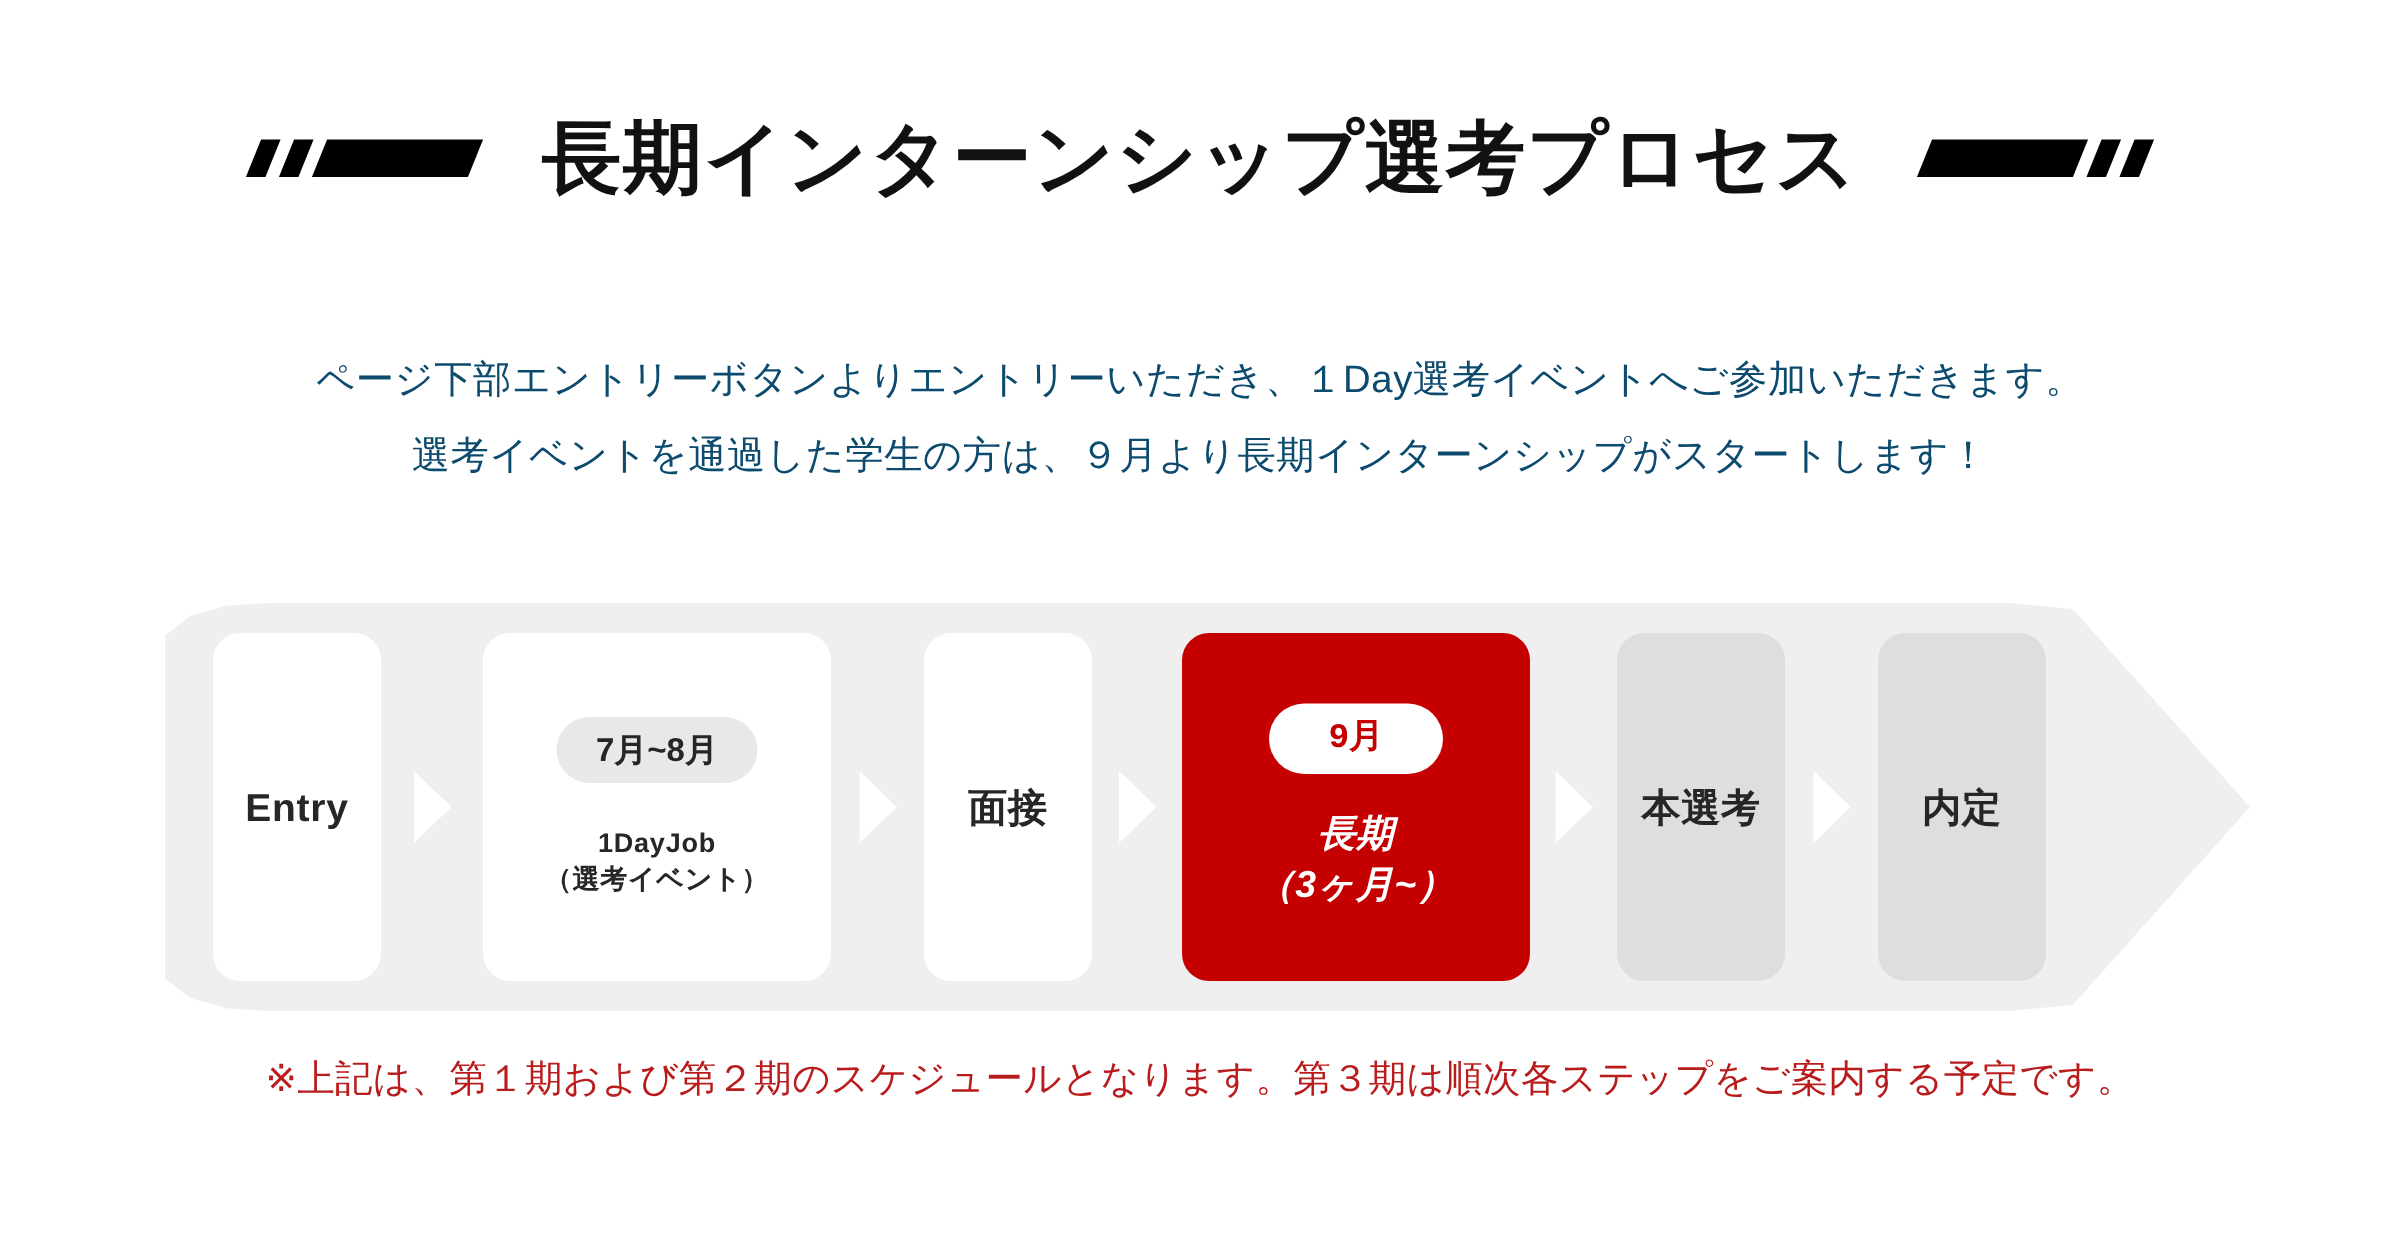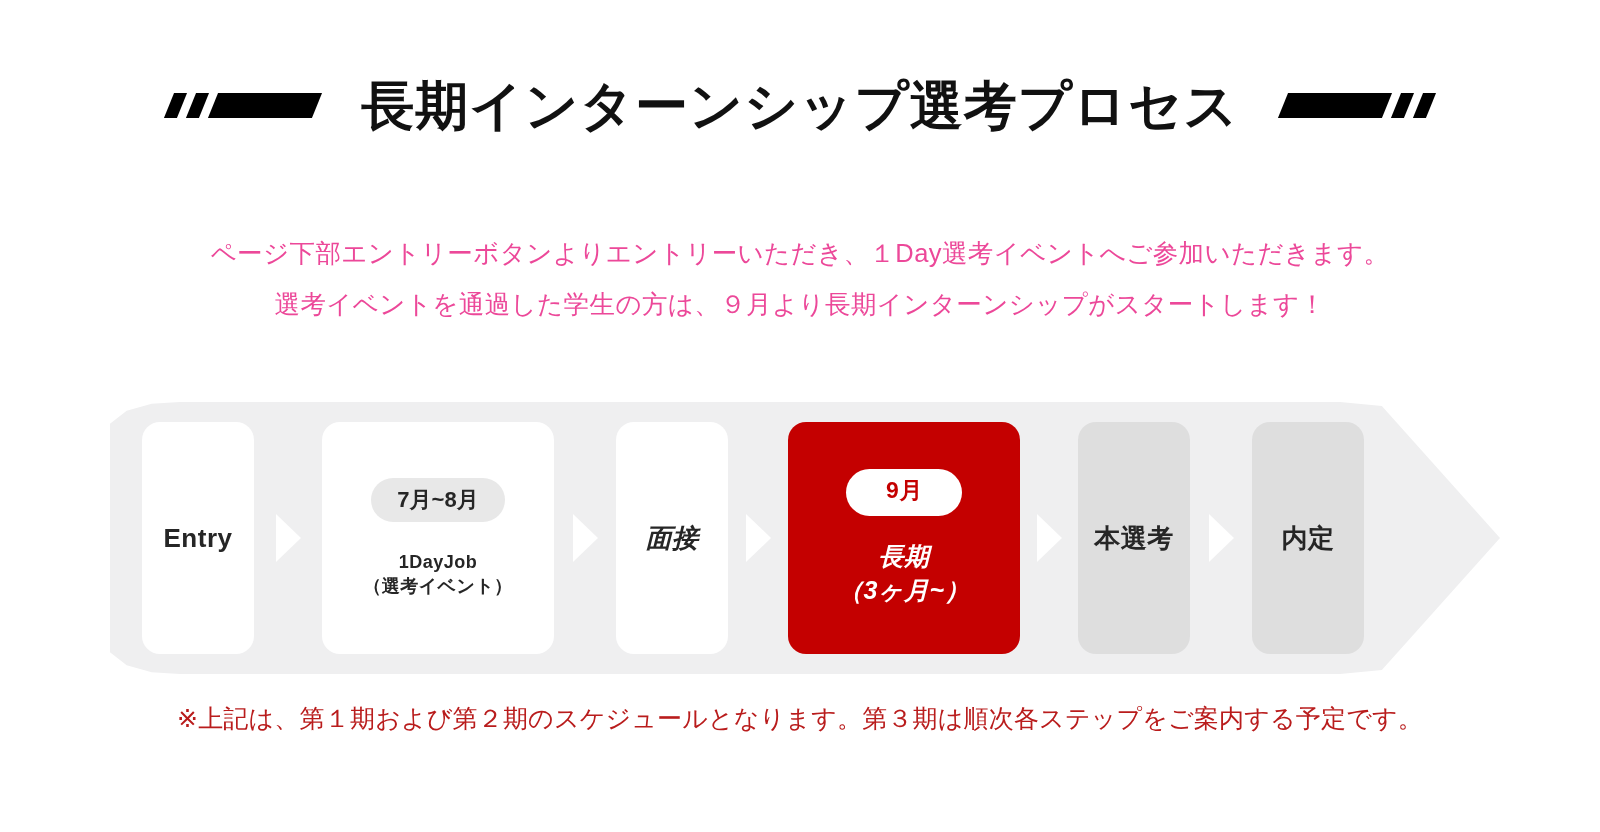--- a/index.html
+++ b/index.html
@@ -54,21 +54,21 @@
 
   
   .lead {
     position: absolute;
     top: 228px;
     left: 0;
     width: 1600px;
     text-align: center;
     font-size: 25.5px;
     line-height: 51px;
-    color: #ec4899;
+    color: #0c4a6e;
     letter-spacing: 0.4px;
   }
   .lead div { white-space: nowrap; }
 
   
   .flow-wrap {
     position: absolute;
     top: 402px;
     left: 110px;
     width: 1390px;
@@ -210,21 +210,21 @@
       <div class="card white wide" style="position: absolute; left: 212px; top: 20px; width: 232px; height: 232px;">
         <div class="badge grey">7月~8月</div>
         <div class="card-label">
           <div>1DayJob</div>
           <div>（選考イベント）</div>
         </div>
       </div>
       <div class="arrow-sep" style="position: absolute; top: 0px; left: 453px;">
         <div class="tri"></div>
       </div>
-      <div class="card white narrow" style="position: absolute; left: 506px; top: 20px; width: 112px; height: 232px; font-style: italic;">
+      <div class="card white narrow" style="position: absolute; left: 506px; top: 20px; width: 112px; height: 232px;">
         <div class="card-label">
           <div>面接</div>
         </div>
       </div>
       <div class="arrow-sep" style="position: absolute; top: 0px; left: 626px;">
         <div class="tri"></div>
       </div>
       <div class="card red wide" style="position: absolute; left: 678px; top: 20px; width: 232px; height: 232px;">
         <div class="badge white">9月</div>
         <div class="card-label">

